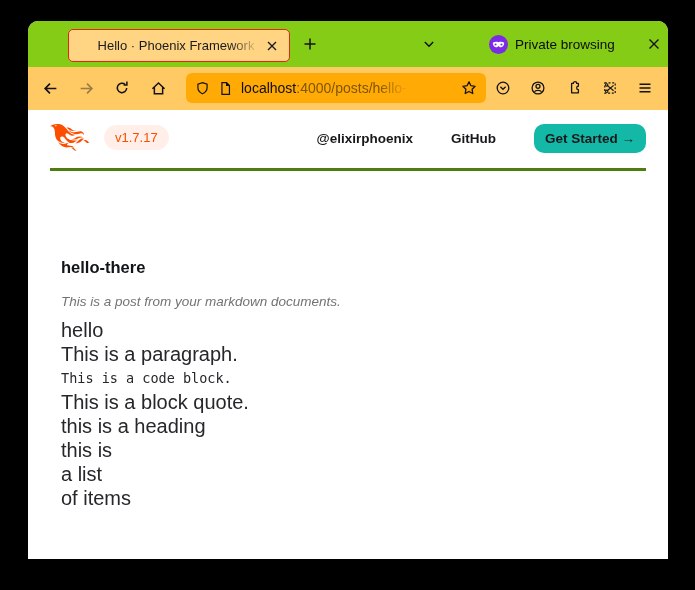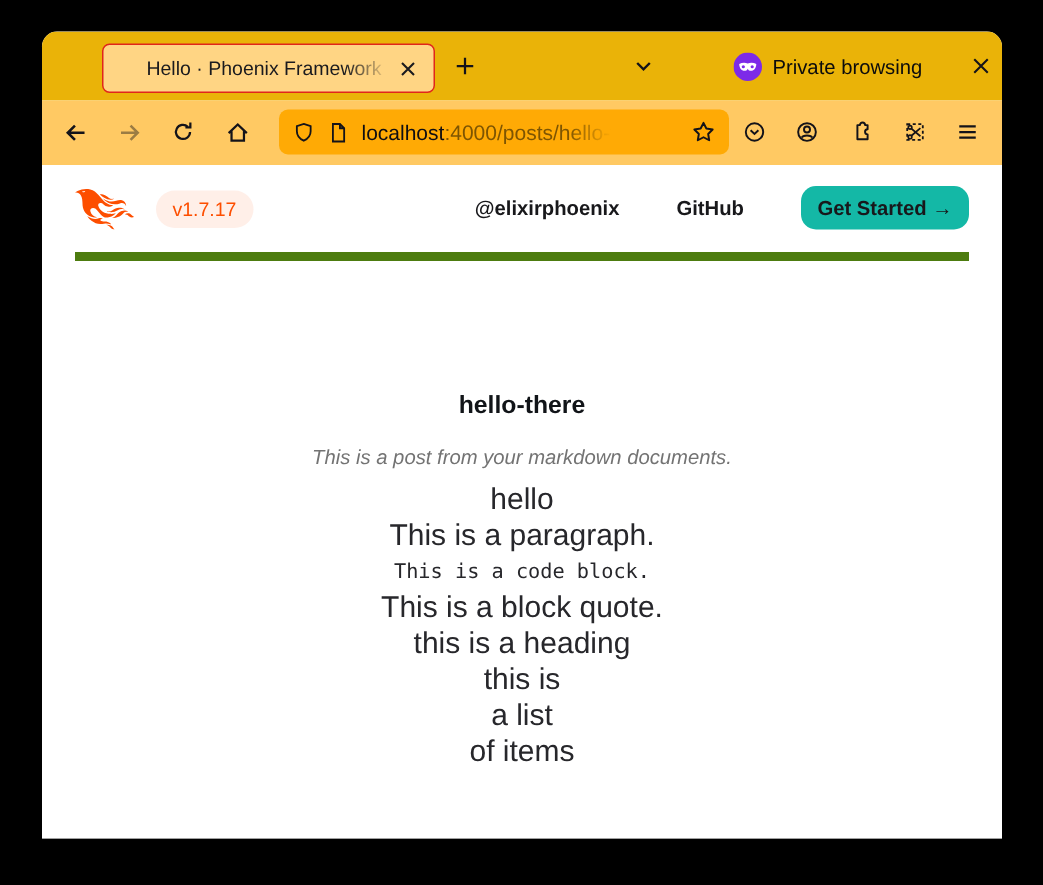--- a/index.html
+++ b/index.html
@@ -9,21 +9,21 @@
     font-family:"Liberation Sans","DejaVu Sans",sans-serif;
     position:relative;
     overflow:hidden;
   }
   .window {
     position:absolute; left:28px; top:21px; width:640px; height:538px;
     border-radius:10px 10px 0 0; overflow:hidden; background:#fff;
   }
 
   
-  .tabbar { position:relative; height:46px; background:#eab308; }
+  .tabbar { position:relative; height:46px; background:#84cc16; }
   .tab {
     position:absolute; left:40px; top:8px; width:222px; height:33px;
     background:#ffd584; border:1.5px solid #e1251b; border-radius:5px;
     display:flex; align-items:center; padding:0 6px 0 22px; cursor:default;
   }
   .tab-title {
     flex:1; font-size:13px; color:#1a1a1e; text-align:center;
     white-space:nowrap; overflow:hidden;
     -webkit-mask-image:linear-gradient(to right,#000 82%,transparent 99%);
             mask-image:linear-gradient(to right,#000 82%,transparent 99%);
@@ -57,36 +57,36 @@
     color:rgba(46,32,0,.62);
     -webkit-mask-image:linear-gradient(to right,#000 72%,transparent 97%);
             mask-image:linear-gradient(to right,#000 72%,transparent 97%);
     display:inline-block; vertical-align:bottom; max-width:150px; overflow:hidden;
   }
   .url-star { margin-left:auto; display:flex; align-items:center; }
 
   
   .page { background:#fff; height:449px; }
   .site-header {
-    margin:0 22px; padding:14px 0 15px; border-bottom:6px solid #4d7c0f;
-    display:flex; align-items:flex-end; justify-content:space-between;
+    margin:0 22px; padding:14px 0 15px; border-bottom:3px solid #4d7c0f;
+    display:flex; align-items:flex-start; justify-content:space-between;
   }
   .brand { display:flex; align-items:center; gap:14px; }
   .version-pill {
     background:rgba(253,78,0,.09); color:#fd4e00;
     font-size:13px; font-weight:500; border-radius:999px; padding:5px 11px;
   }
   .site-nav { display:flex; align-items:center; gap:38px; }
   .nav-link { font-size:13.5px; font-weight:700; color:#18181b; cursor:pointer; }
   .cta-btn {
     background:#14b8a6; border:none; border-radius:10px; padding:7px 11px;
     font-size:13.5px; font-weight:700; color:#18181b;
     font-family:"Liberation Sans","DejaVu Sans",sans-serif; cursor:pointer;
   }
-  .content { margin:87px 33px 0;text-align:center; }
+  .content { margin:87px 33px 0; }
   .post-title { font-size:16.5px; font-weight:700; color:#111418; }
   .post-subtitle { margin-top:17px; font-size:13.5px; color:#737373;font-style:italic; }
   .post-body { margin-top:9px; }
   .post-line { font-size:20px; line-height:24px; color:#27272b; }
   .post-line.mono { font-family:"DejaVu Sans Mono","Liberation Mono",monospace; font-size:13.5px; }
 
   svg { display:block; }
 </style>
 </head>
 <body>

